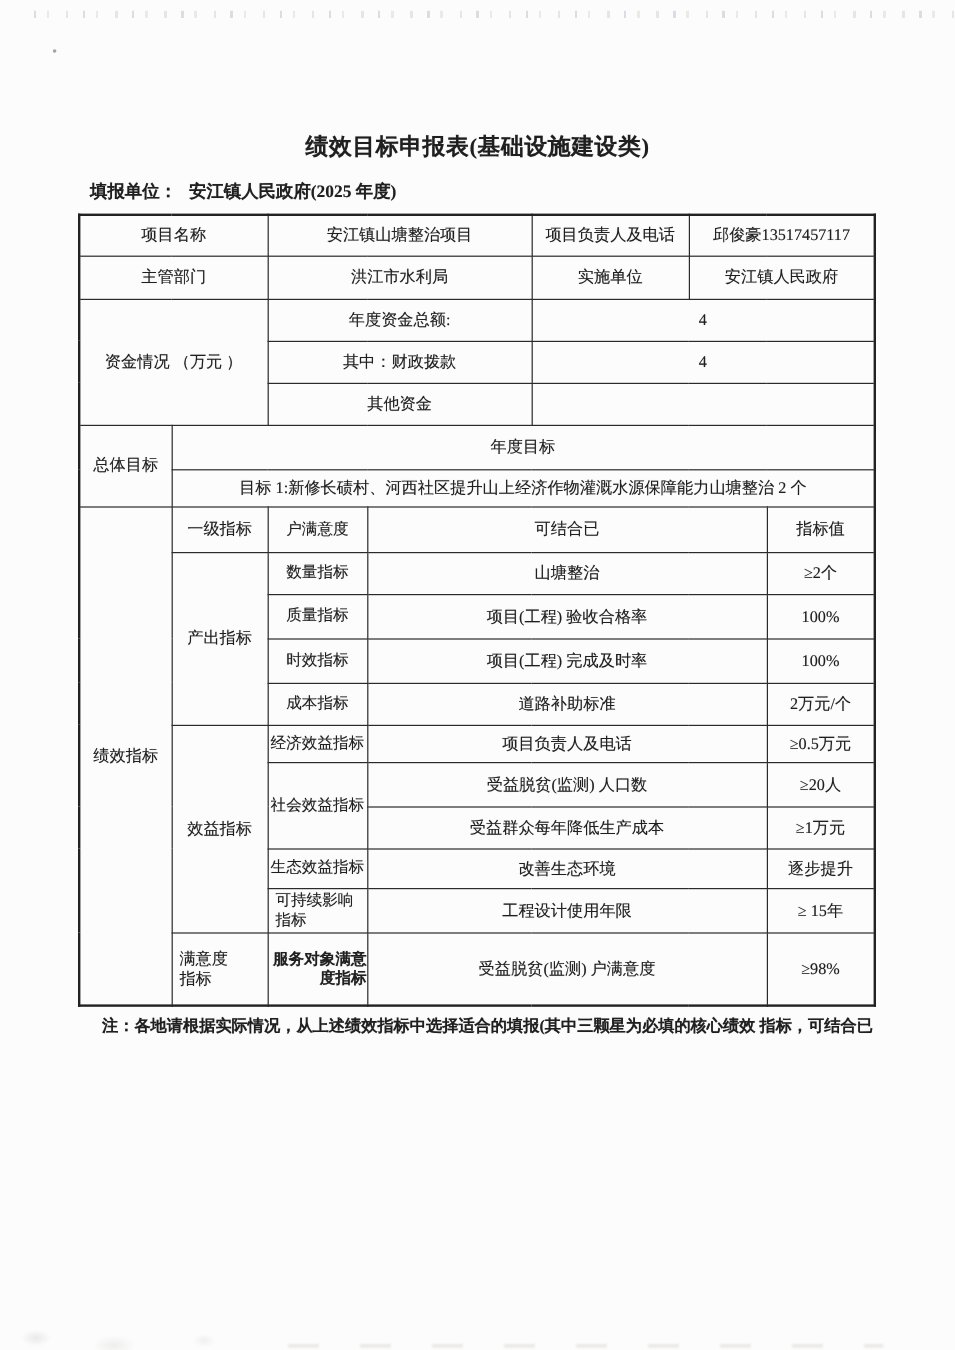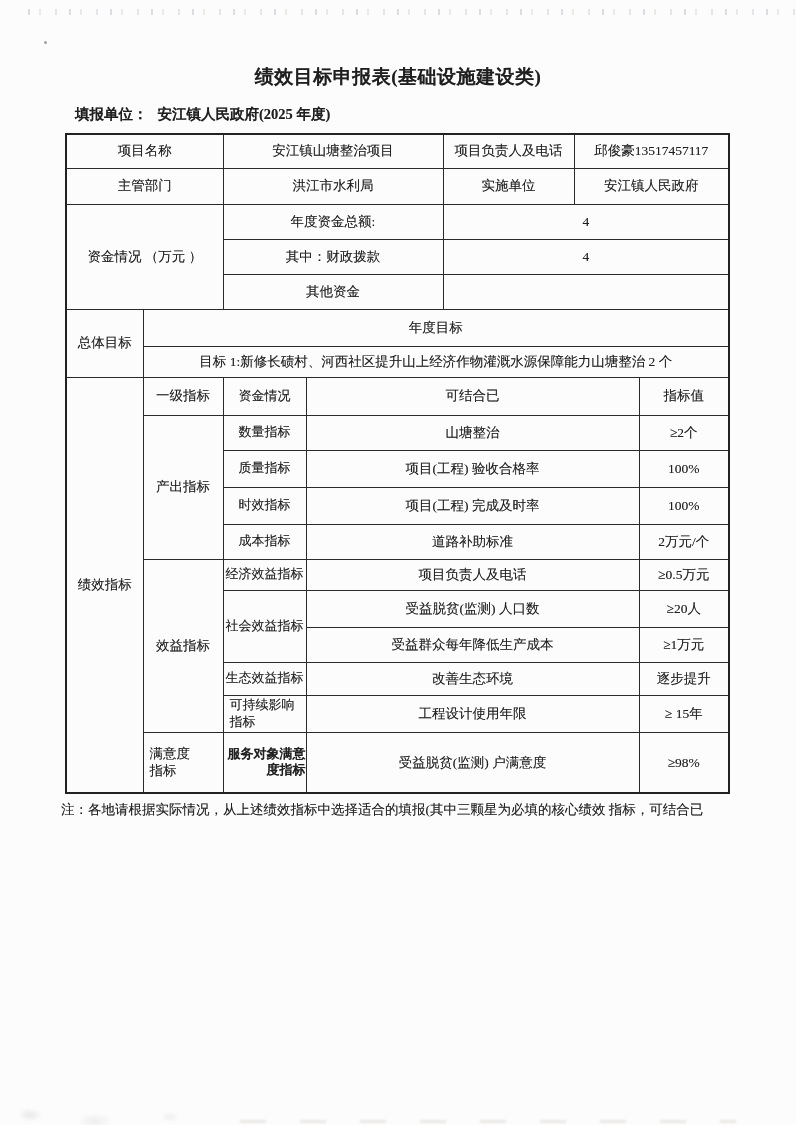--- a/index.html
+++ b/index.html
@@ -7,21 +7,21 @@
   body {
     width: 796px; height: 1125px;
     background: #fcfcfc;
     font-family: "Liberation Serif", "DejaVu Serif", serif;
     color: #1f1f1f;
     position: relative;
     overflow: hidden;
   }
   .page {
     position: absolute; inset: 0;
-    padding-top: 64px;
+    padding-top: 109px;
     text-shadow: 0 0 0.6px rgba(40,40,40,.45);
   }
   
   .noise-top {
     position: absolute; top: 9px; left: 28px; right: 0; height: 6px;
     background: repeating-linear-gradient(90deg,
       rgba(110,115,130,.22) 0 2px, transparent 2px 11px,
       rgba(150,140,110,.16) 11px 13px, transparent 13px 27px,
       rgba(120,130,150,.18) 27px 29px, transparent 29px 41px);
     filter: blur(.6px);
@@ -73,25 +73,25 @@
   }
   table.form { border: 2px solid #222; }
   td.l3 { text-align: left; padding-left: 7px; }
   td.goal-text { text-align: left; padding-left: 9px; font-family: Liberation Serif, serif; }
   td.l2col { padding: 1px 1px; font-size: 13px; }
   .wrap5 { width: 65px; text-align: left; margin-left: 4px; }
   .wrap4 { width: 52px; text-align: left; margin-left: 4px; }
   .wrap6 { width: 80px; text-align: right; margin: 12px auto; font-weight: bold; }
 
   .note {
-    margin: 5px 0 0 61px;
+    margin: 5px 0 0 85px;
     width: 680px;
     font-size: 13.5px;
     line-height: 21.5px;
-    font-weight: 400;
+    font-weight: 700;
   }
 </style>
 </head>
 <body>
 
 <div class="page">
 
   <div class="noise-top"></div>
   <div class="noise-dot"></div>
 
@@ -146,21 +146,21 @@
       <td rowspan="2">总体目标</td>
       <td colspan="6">年度目标</td>
     </tr>
     <tr style="height:31px">
       <td colspan="6" class="goal-text">目标 1:新修长碛村、河西社区提升山上经济作物灌溉水源保障能力山塘整治 2 个</td>
     </tr>
 
     <tr style="height:38px">
       <td rowspan="11">绩效指标</td>
       <td>一级指标</td>
-      <td class="l2col">资金情况</td>
+      <td class="l2col">户满意度</td>
       <td colspan="3" class="l3">可结合已</td>
       <td>指标值</td>
     </tr>
 
     <tr style="height:35px">
       <td rowspan="4">产出指标</td>
       <td class="l2col">数量指标</td>
       <td colspan="3" class="l3">山塘整治</td>
       <td>≥2个</td>
     </tr>

